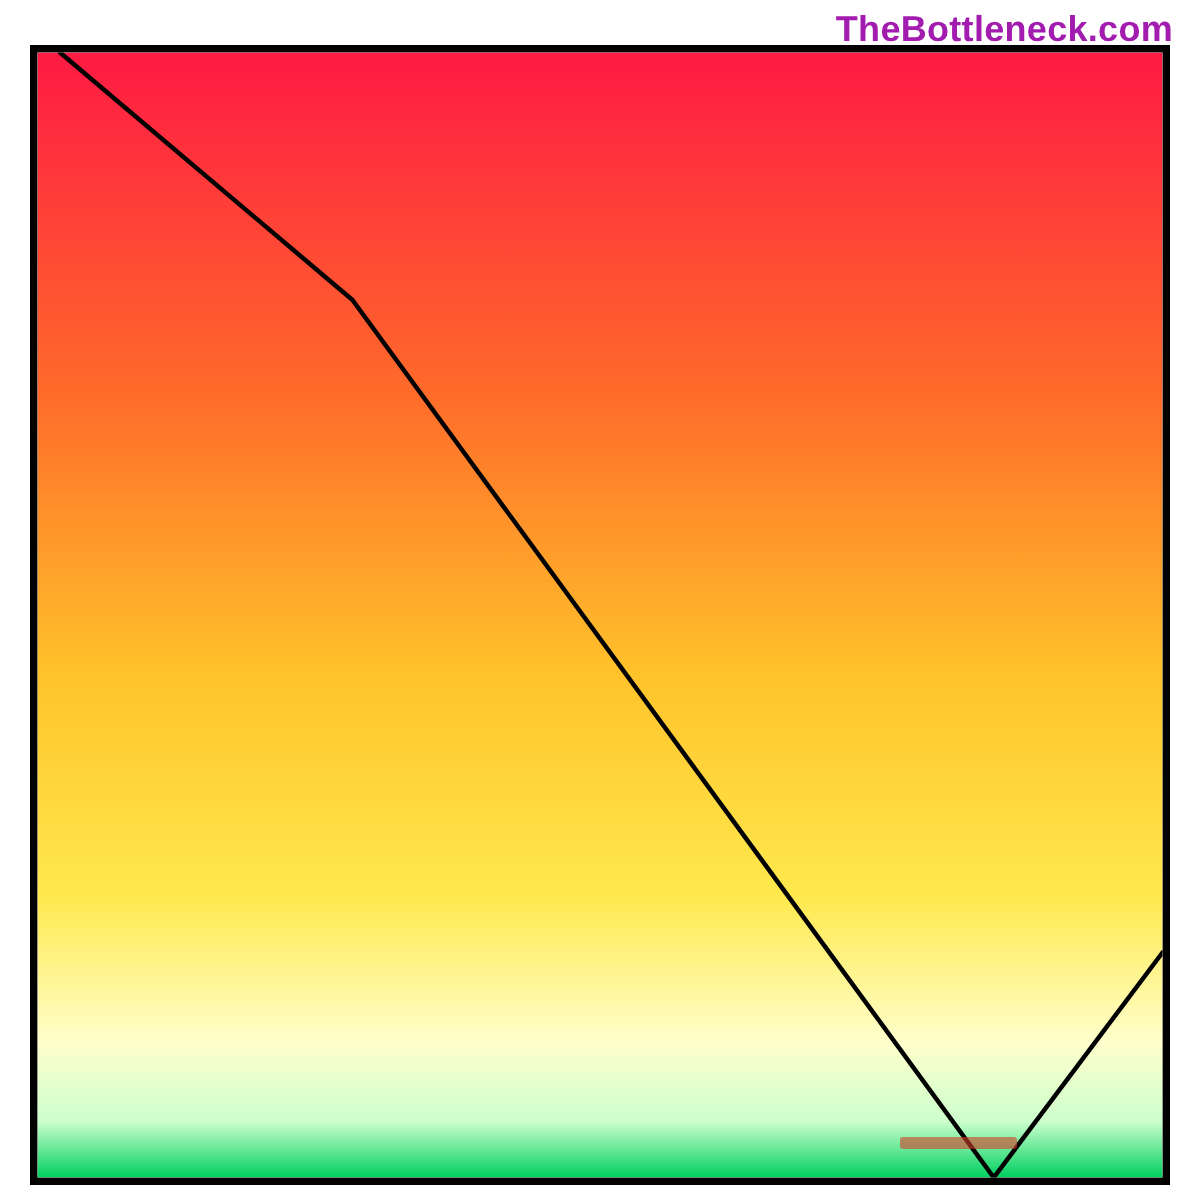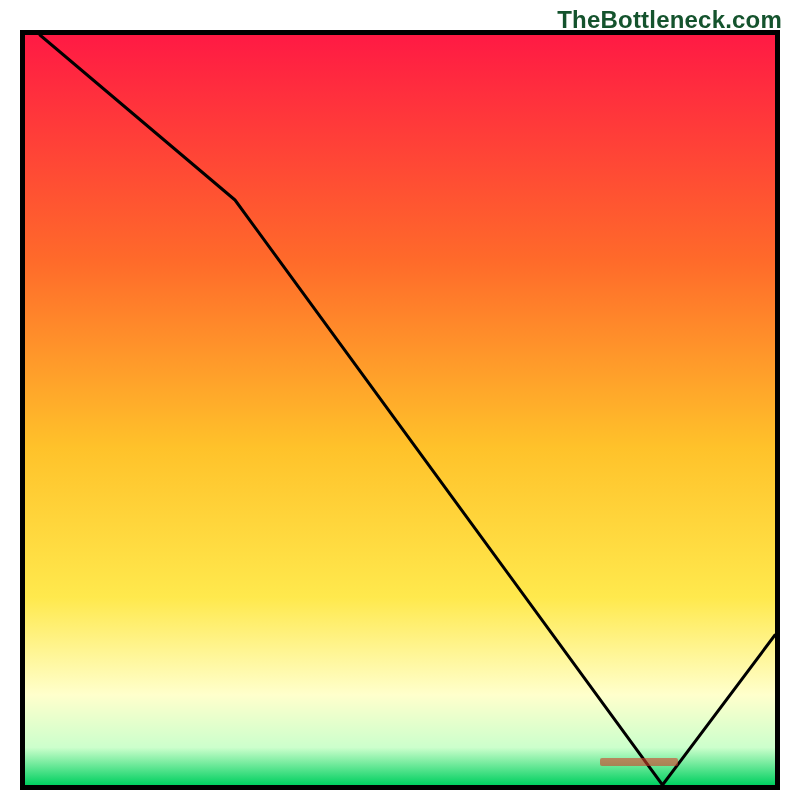--- a/index.html
+++ b/index.html
@@ -9,21 +9,21 @@
     width: 800px;
     height: 800px;
   }
   .watermark {
     position: absolute;
     top: 6px;
     right: 18px;
     font-family: Arial, Helvetica, sans-serif;
     font-size: 24px;
     font-weight: 700;
-    color: #14532d;
+    color: #a21caf;
     letter-spacing: 0.2px;
     user-select: none;
   }
   .plot-frame {
     position: absolute;
     left: 20px;
     top: 30px;
     width: 760px;
     height: 760px;
     border: 5px solid #000;

